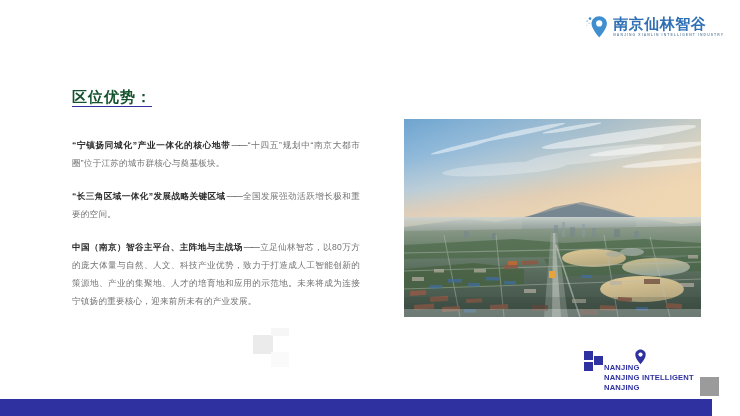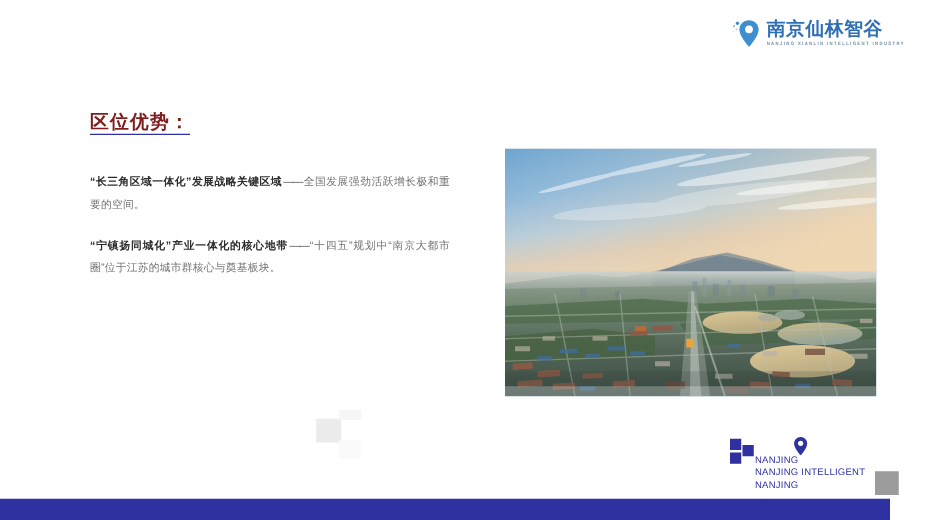--- a/index.html
+++ b/index.html
@@ -62,21 +62,21 @@
     transform-origin: left center;
   }
 
   
   .section-title {
     position: absolute;
     left: 72px;
     top: 88px;
     font-size: 15px;
     font-weight: 700;
-    color: #7f1d1d;
+    color: #14532d;
     letter-spacing: 1px;
     white-space: nowrap;
   }
   .section-title .underline {
     border-bottom: 1.5px solid #2f31a0;
     padding-bottom: 1px;
   }
 
   
   .copy {
@@ -156,21 +156,21 @@
   }
   .footer-logo .ftext {
     position: absolute;
     left: 20px;
     top: 14px;
     line-height: 10px;
     white-space: nowrap;
   }
   .footer-logo .ftext div {
     font-size: 7.6px;
-    font-weight: 400;
+    font-weight: 700;
     color: #2f31a0;
     letter-spacing: 0.2px;
   }
 
   
   .bottom-bar {
     position: absolute;
     left: 0;
     bottom: 0;
     width: 712px;
@@ -208,27 +208,30 @@
     </div>
   </div>
 
   <div class="section-title">
     <span class="underline">区位优势：</span>
   </div>
 
   <div class="copy">
 
     <p class="para">
+      <span class="lead">“宁镇扬同城化”产业一体化的核心地带</span><span class="emdash">——</span><span>“十四五”规划中“南京大都市圈”位于江苏的城市群核心与奠基板块。</span>
+    </p>
+
+    <p class="para">
       <span class="lead">“长三角区域一体化”发展战略关键区域</span><span class="emdash">——</span><span>全国发展强劲活跃增长极和重要的空间。</span>
     </p>
 
     <p class="para">
-      <span class="lead">“宁镇扬同城化”产业一体化的核心地带</span><span class="emdash">——</span><span>“十四五”规划中“南京大都市圈”位于江苏的城市群核心与奠基板块。</span>
+      <span class="lead">中国（南京）智谷主平台、主阵地与主战场</span><span class="emdash">——</span><span>立足仙林智芯，以80万方的庞大体量与自然、人文、科技产业优势，致力于打造成人工智能创新的策源地、产业的集聚地、人才的培育地和应用的示范地。未来将成为连接宁镇扬的重要核心，迎来前所未有的产业发展。</span>
     </p>
-
 
   </div>
 
   <div class="photo">
     <svg class="photo-canvas" viewBox="0 0 297 198" preserveAspectRatio="none" aria-hidden="true">
       <defs>
         <linearGradient id="sky" x1="0" y1="0" x2="0.35" y2="1">
           <stop offset="0" stop-color="#6ea4cf"></stop>
           <stop offset="0.30" stop-color="#89b5d8"></stop>
           <stop offset="0.55" stop-color="#b4c9d6"></stop>

